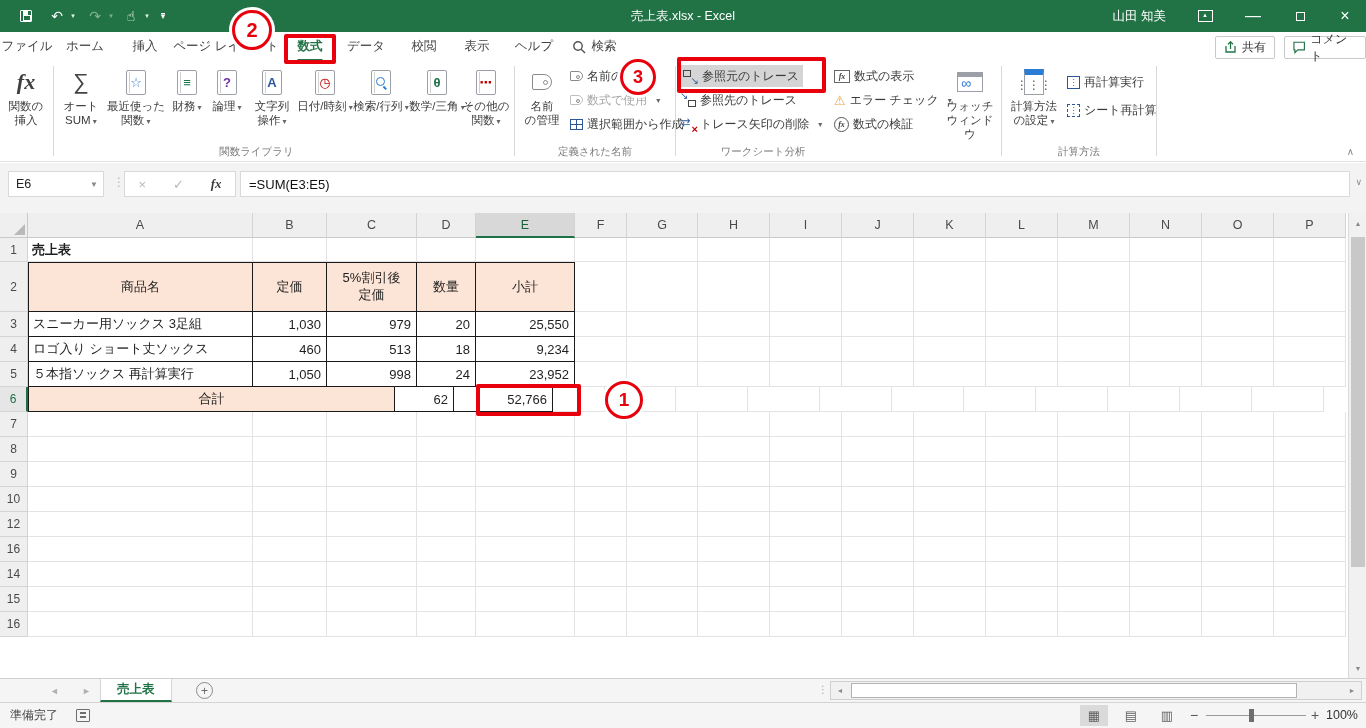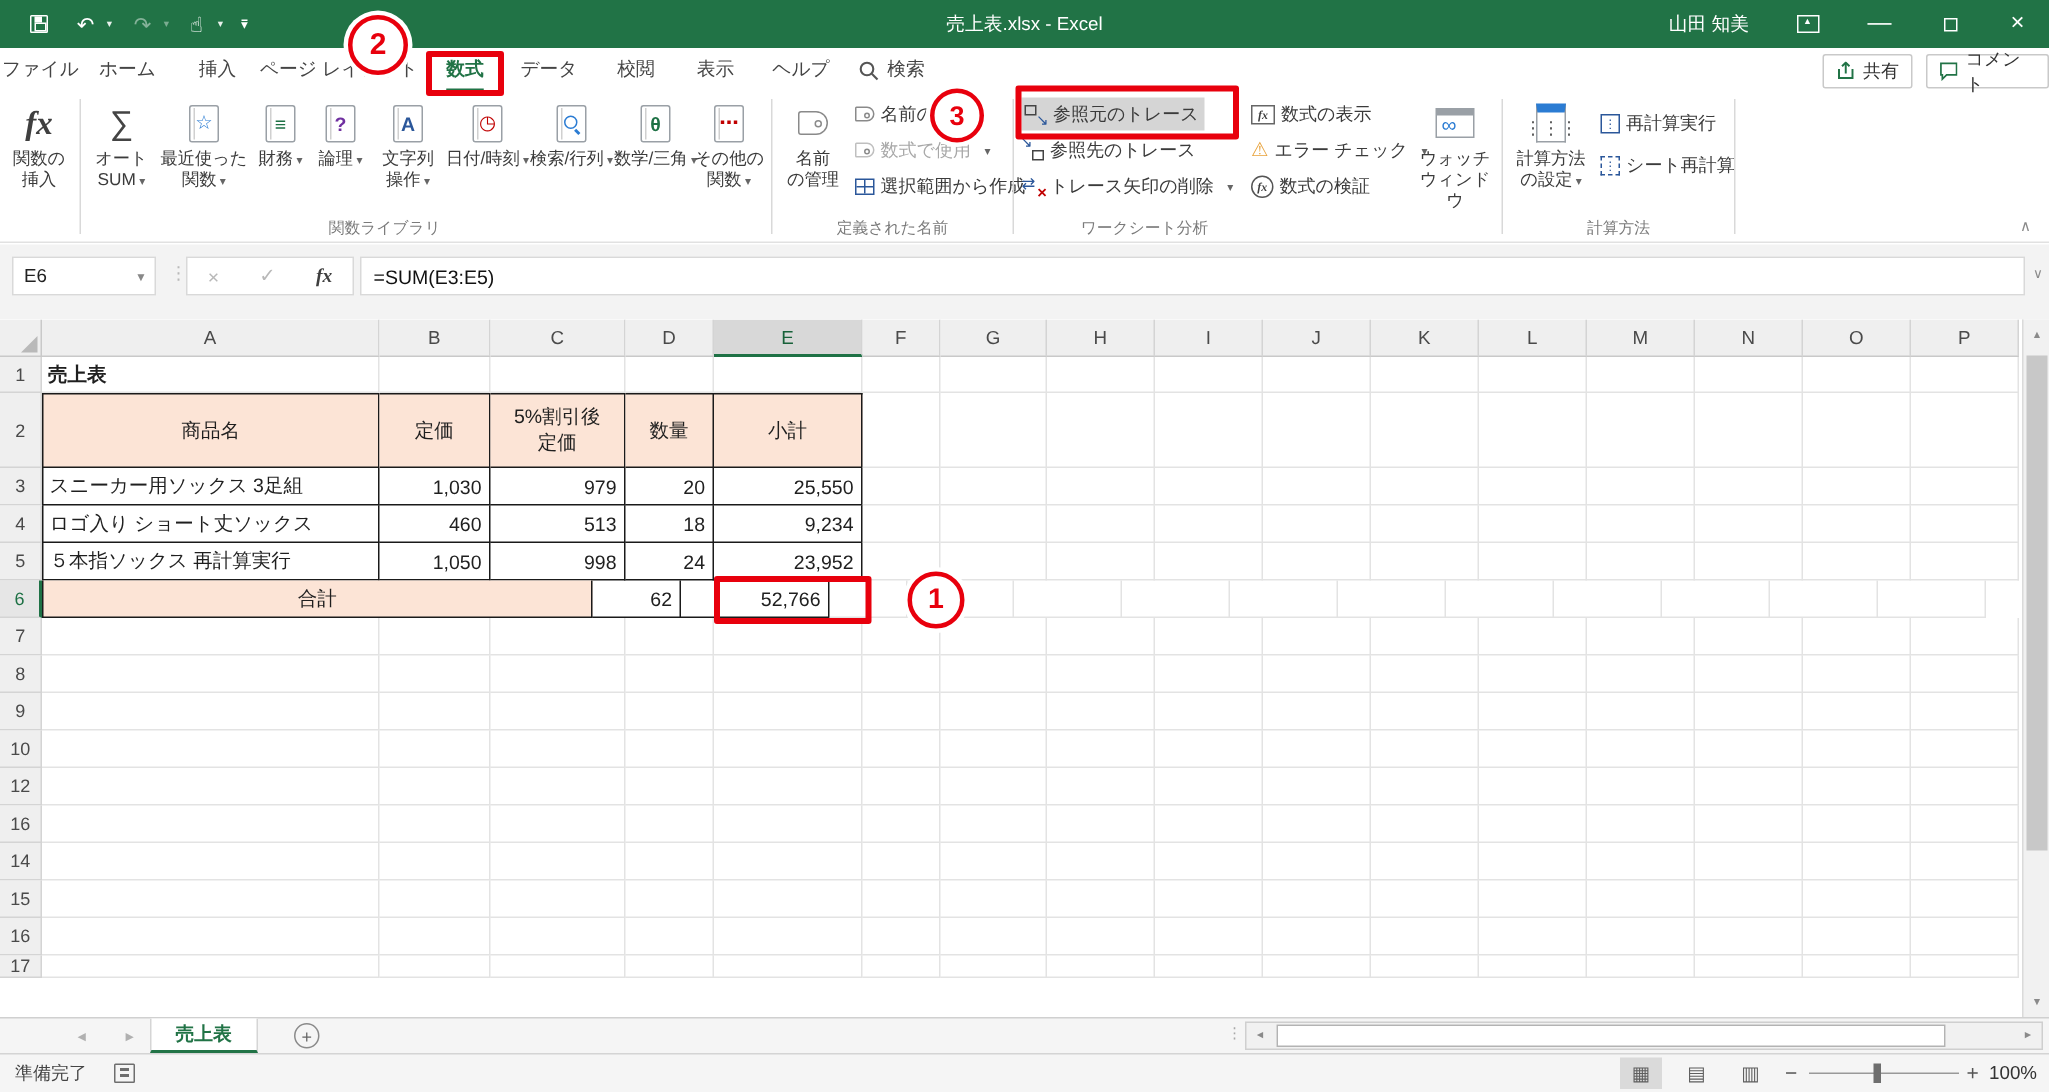--- a/index.html
+++ b/index.html
@@ -673,39 +673,20 @@
         <div class="cell" style="width: 72px;"></div>
         <div class="cell" style="width: 72px;"></div>
         <div class="cell" style="width: 72px;"></div>
         <div class="cell" style="width: 72px;"></div>
         <div class="cell" style="width: 72px;"></div>
         <div class="cell" style="width: 72px;"></div>
         <div class="cell" style="width: 72px;"></div>
         <div class="cell" style="width: 72px;"></div>
         <div class="cell" style="width: 72px;"></div>
       </div>
-      <div class="sheet-row" style="height: 15px;">
-        <div class="row-header">17</div>
-        <div class="cell" style="width: 225px;"></div>
-        <div class="cell" style="width: 74px;"></div>
-        <div class="cell" style="width: 90px;"></div>
-        <div class="cell" style="width: 59px;"></div>
-        <div class="cell" style="width: 99px;"></div>
-        <div class="cell" style="width: 52px;"></div>
-        <div class="cell" style="width: 71px;"></div>
-        <div class="cell" style="width: 72px;"></div>
-        <div class="cell" style="width: 72px;"></div>
-        <div class="cell" style="width: 72px;"></div>
-        <div class="cell" style="width: 72px;"></div>
-        <div class="cell" style="width: 72px;"></div>
-        <div class="cell" style="width: 72px;"></div>
-        <div class="cell" style="width: 72px;"></div>
-        <div class="cell" style="width: 72px;"></div>
-        <div class="cell" style="width: 72px;"></div>
-      </div>
     </div>
 
   <div id="vscroll">
     <span class="vs-btn" style="top:0;">▲</span>
     <div id="vs-thumb"></div>
     <span class="vs-btn" style="bottom:0;">▼</span>
   </div>
 
   <div id="tabstrip">
     <span class="nav-arr" style="left:50px;">◄</span>

